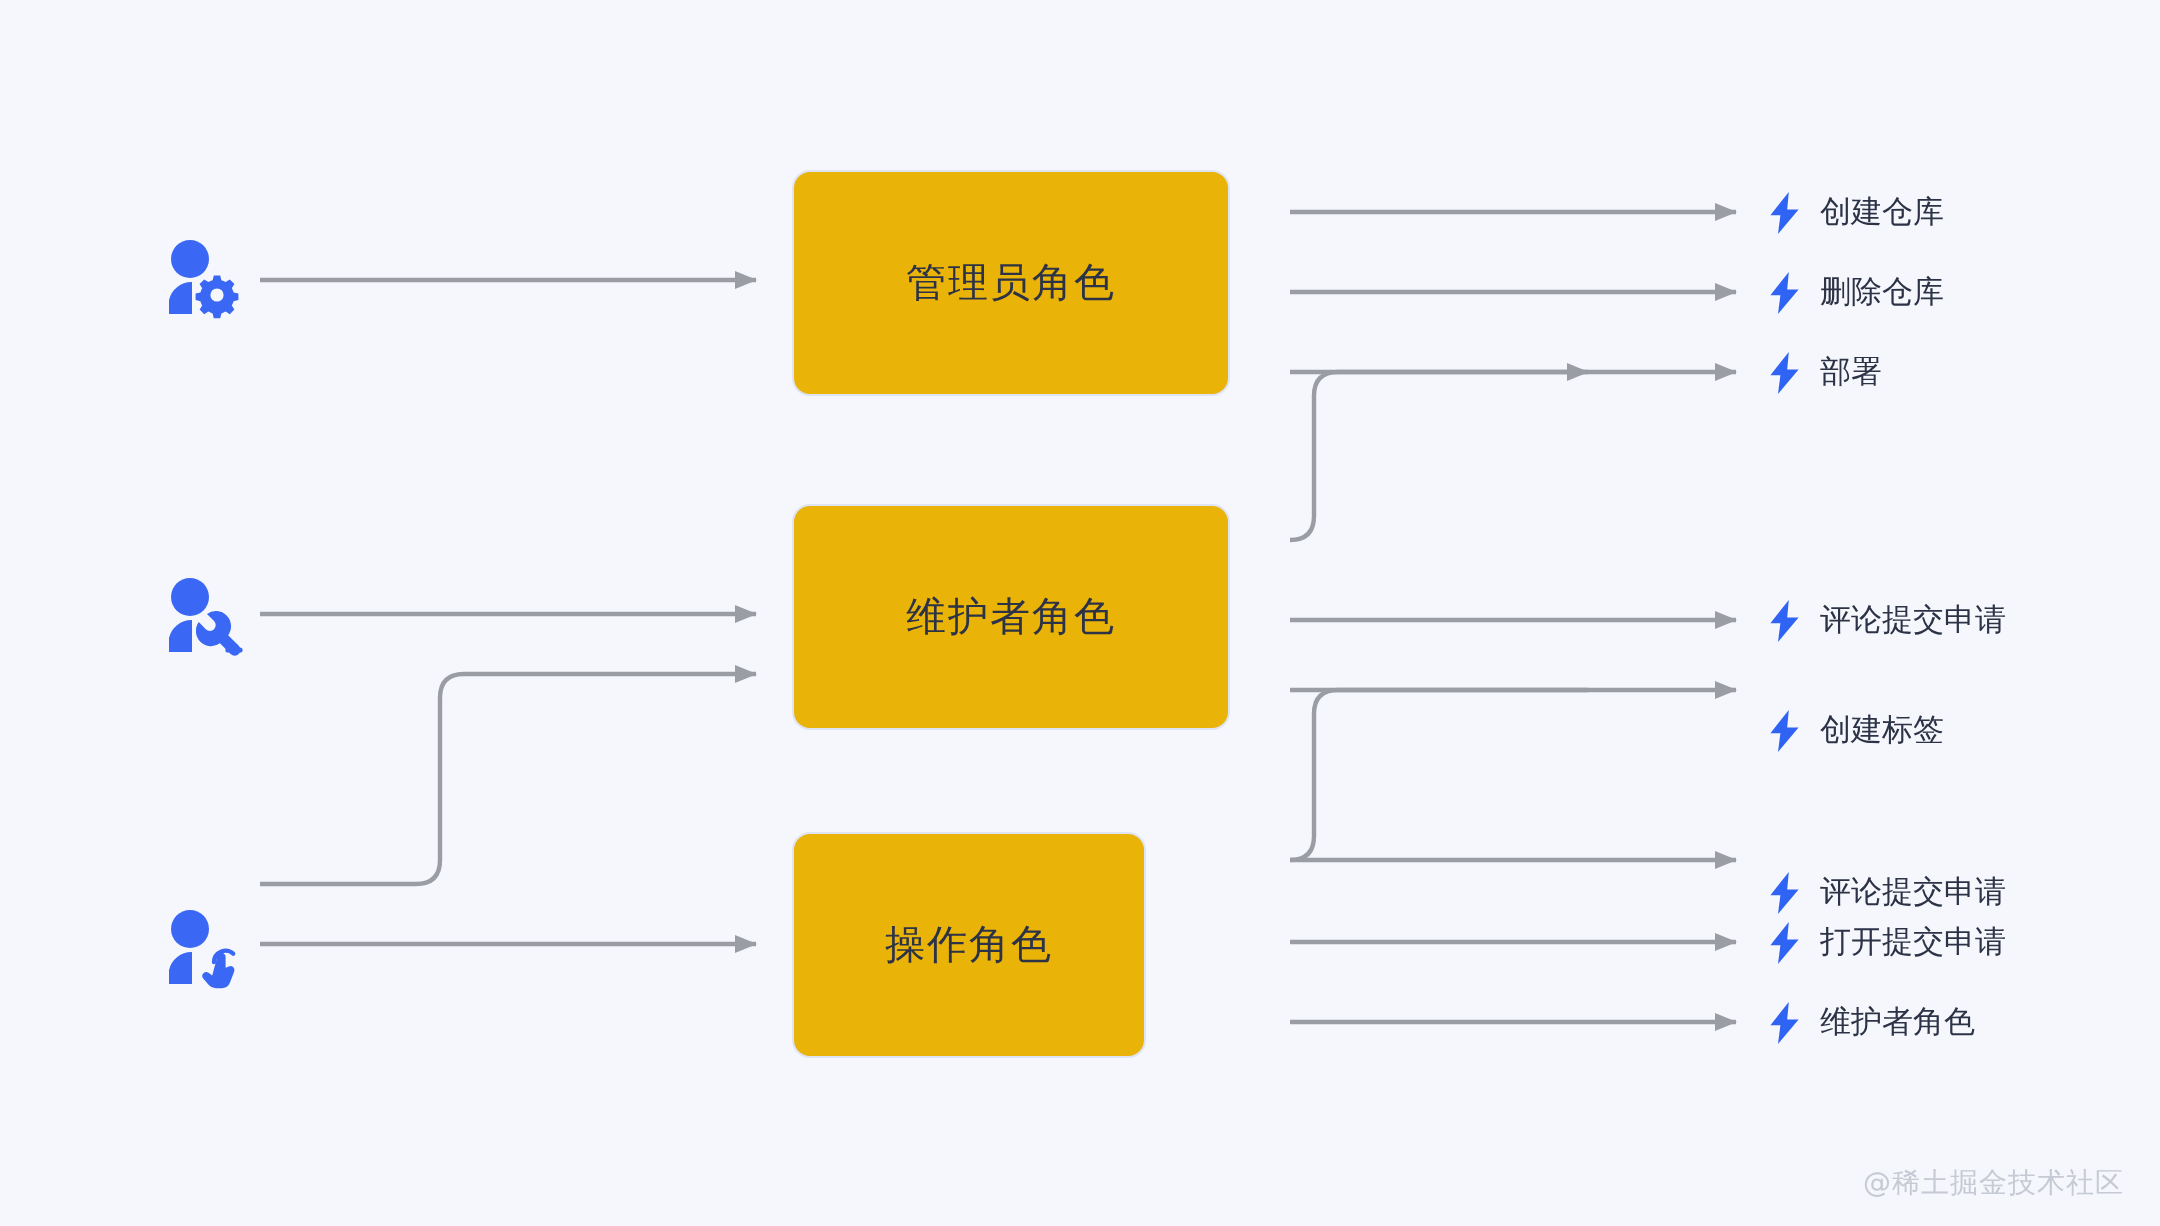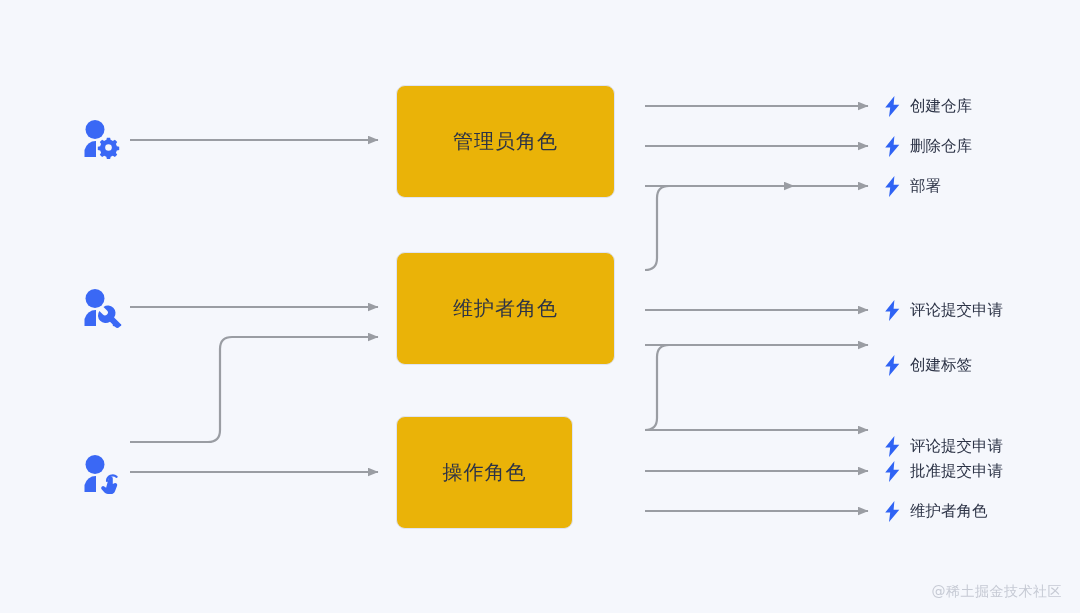--- a/index.html
+++ b/index.html
@@ -208,21 +208,21 @@
     <svg class="perm-bolt" viewBox="0 0 17 21">
       <path d="M10.4,0 L1.2,11.6 h5.0 L5.0,21 L15.3,8.7 H9.6 Z" fill="#2f63f4"></path>
     </svg>
     <span class="perm-label">评论提交申请</span>
   </div>
 
   <div class="perm" style="left:884px; top:460px;">
     <svg class="perm-bolt" viewBox="0 0 17 21">
       <path d="M10.4,0 L1.2,11.6 h5.0 L5.0,21 L15.3,8.7 H9.6 Z" fill="#2f63f4"></path>
     </svg>
-    <span class="perm-label">批准提交申请</span>
+    <span class="perm-label">打开提交申请</span>
   </div>
 
   <div class="perm" style="left:884px; top:500px;">
     <svg class="perm-bolt" viewBox="0 0 17 21">
       <path d="M10.4,0 L1.2,11.6 h5.0 L5.0,21 L15.3,8.7 H9.6 Z" fill="#2f63f4"></path>
     </svg>
     <span class="perm-label">维护者角色</span>
   </div>
 
   <div class="watermark">@稀土掘金技术社区</div>

